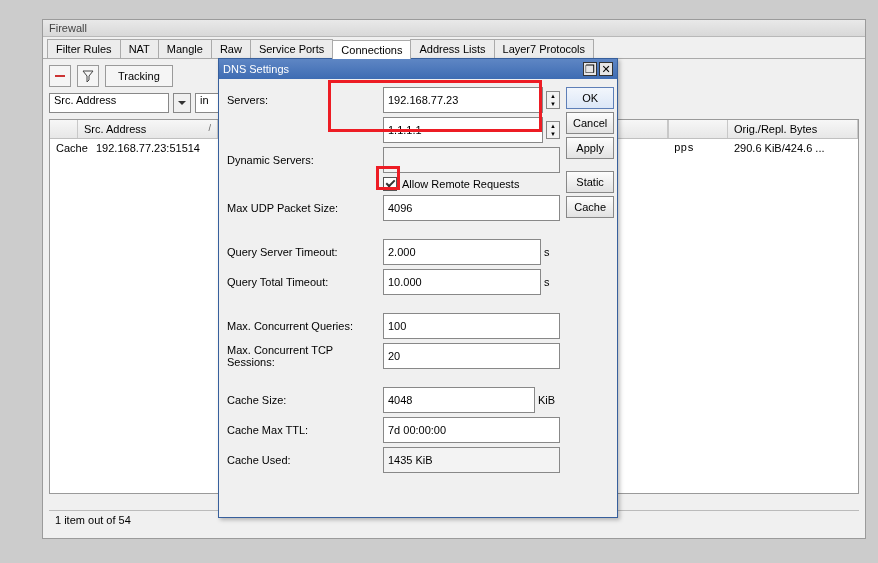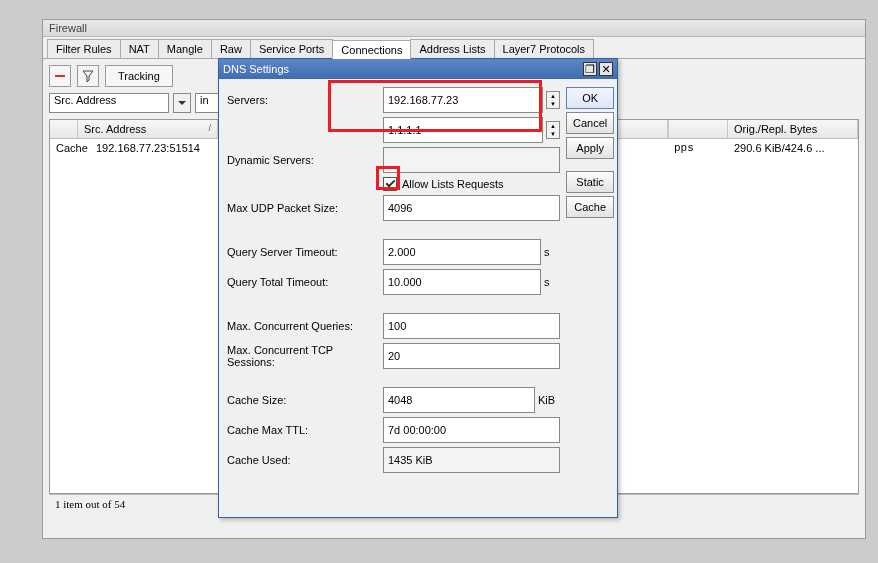--- a/index.html
+++ b/index.html
@@ -30,21 +30,21 @@
   .th.sp1 { flex: 1; }
   .th.col2 { width: 60px; }
   .th.bytes { width: 130px; }
   .row { display: flex; }
   .cell { padding: 3px 6px; }
   .cell.small { width: 28px; }
   .cell.src { width: 140px; margin-left: 12px; }
   .cell.sp1 { flex: 1; }
   .cell.col2 { width: 60px; overflow: hidden; font-family: Liberation Mono, monospace; }
   .cell.bytes { width: 130px; }
-  .status-bar { border-top: 1px solid #bbb; padding: 3px 6px; margin: 0 6px; font-family: Liberation Serif, serif; }
+  .status-bar { border-top: 1px solid #bbb; padding: 3px 6px; margin: 16px 6px; }
 
   
   .dns { position: absolute; left: 218px; top: 58px; width: 400px; height: 460px; background: #f0f0f0; border: 1px solid #375f9c; box-shadow: 2px 2px 4px rgba(0,0,0,.25); }
   .dns-title { height: 20px; background: linear-gradient(#5e86c4,#3e6cb3); color: #fff; padding: 0 4px; display: flex; align-items: center; justify-content: space-between; }
   .dns-title .tbtns { display: flex; gap: 2px; }
   .dns-title .tbtn { width: 14px; height: 14px; background: #e6e6e6; border: 1px solid #333; display: flex; align-items: center; justify-content: center; font-size: 9px; color: #000; }
   .dns-body { padding: 8px; display: flex; gap: 6px; }
   .dns-form { flex: 1; display: flex; flex-direction: column; gap: 4px; }
   .dns-side { width: 66px; display: flex; flex-direction: column; gap: 3px; }
   .side-btn { height: 22px; border: 1px solid #888; background: linear-gradient(#fdfdfd,#e2e2e2); }
@@ -167,21 +167,21 @@
             <input class="finput ro" readonly="" value="" style="">
           </div>
       </div>
 
       <div class="form-row">
         <div class="label"></div>
         <div class="field-wrap">
           <div class="check">
               <div class="tick"></div>
             </div>
-          <span style="margin-left:2px">Allow Lists Requests</span>
+          <span style="margin-left:2px">Allow Remote Requests</span>
         </div>
       </div>
 
       <div class="form-row">
         <div class="label">Max UDP Packet Size:</div>
         <div class="field-wrap">
             <input class="finput" value="4096" style="">
           </div>
       </div>
 

